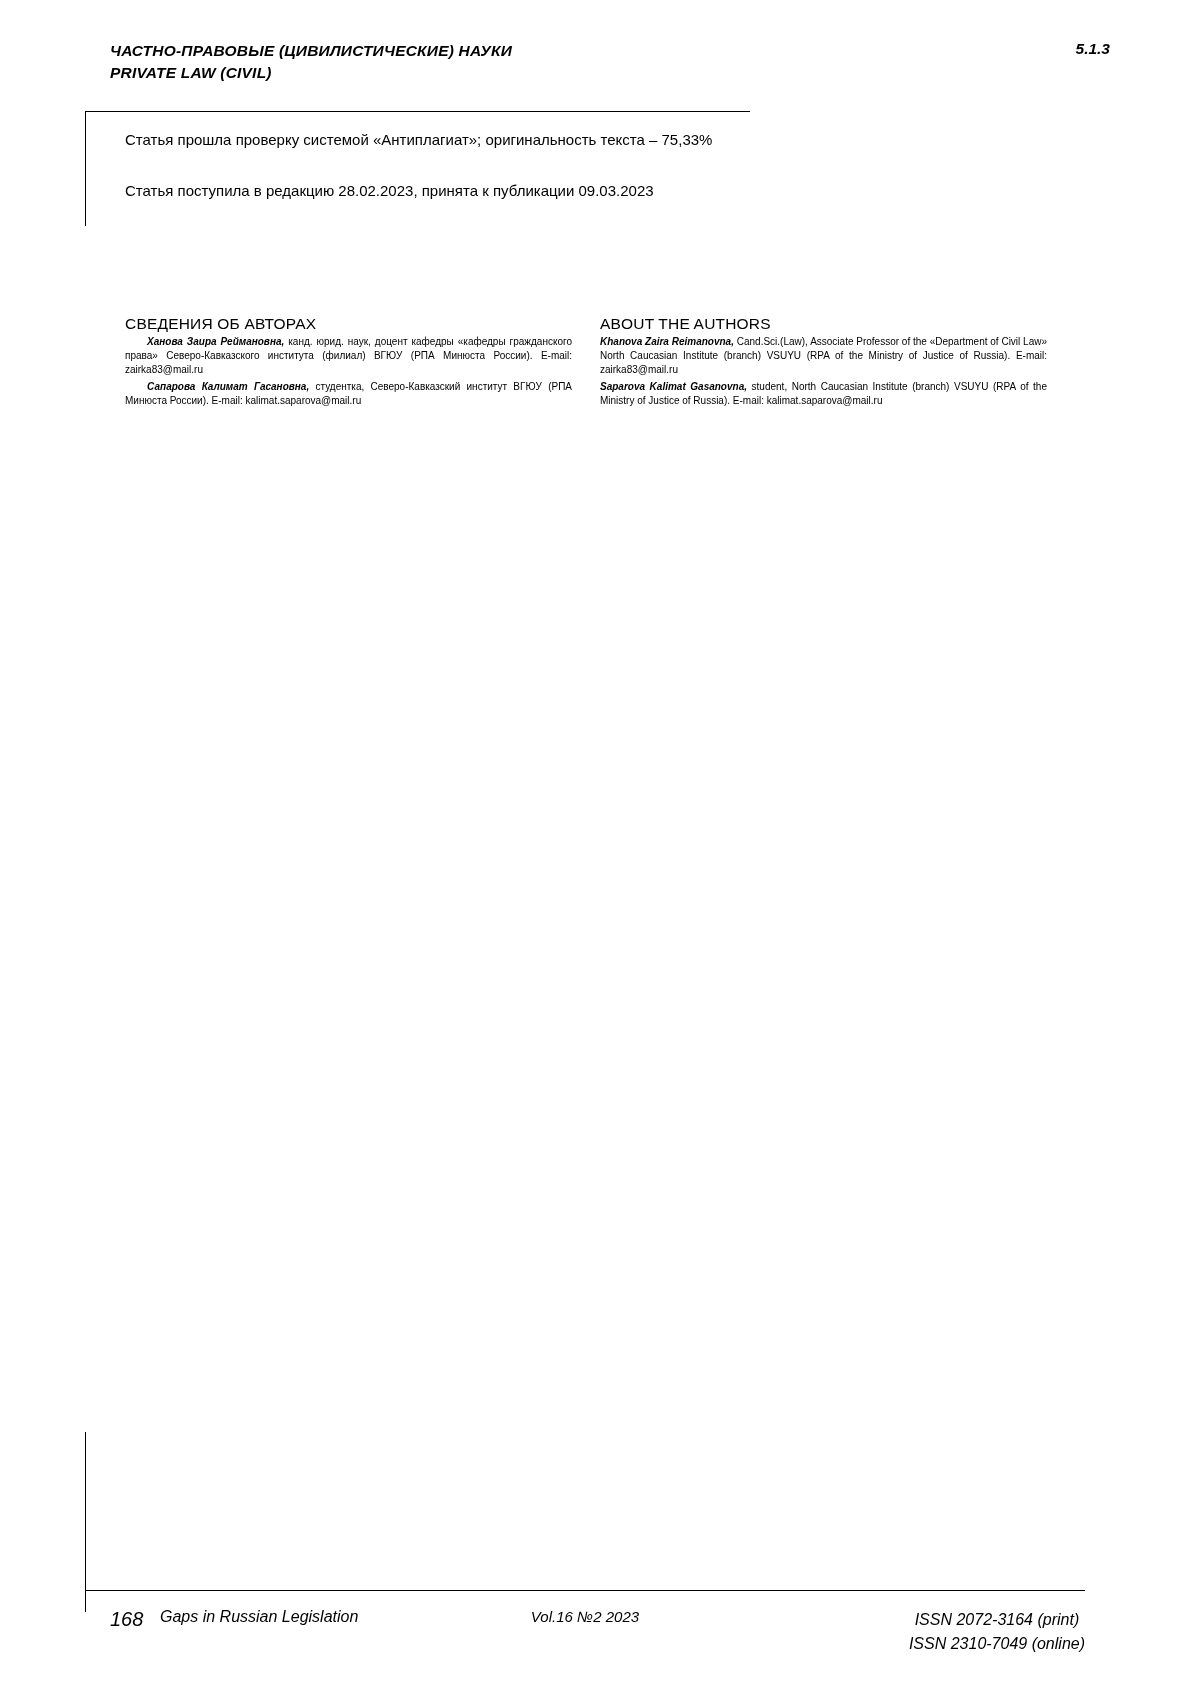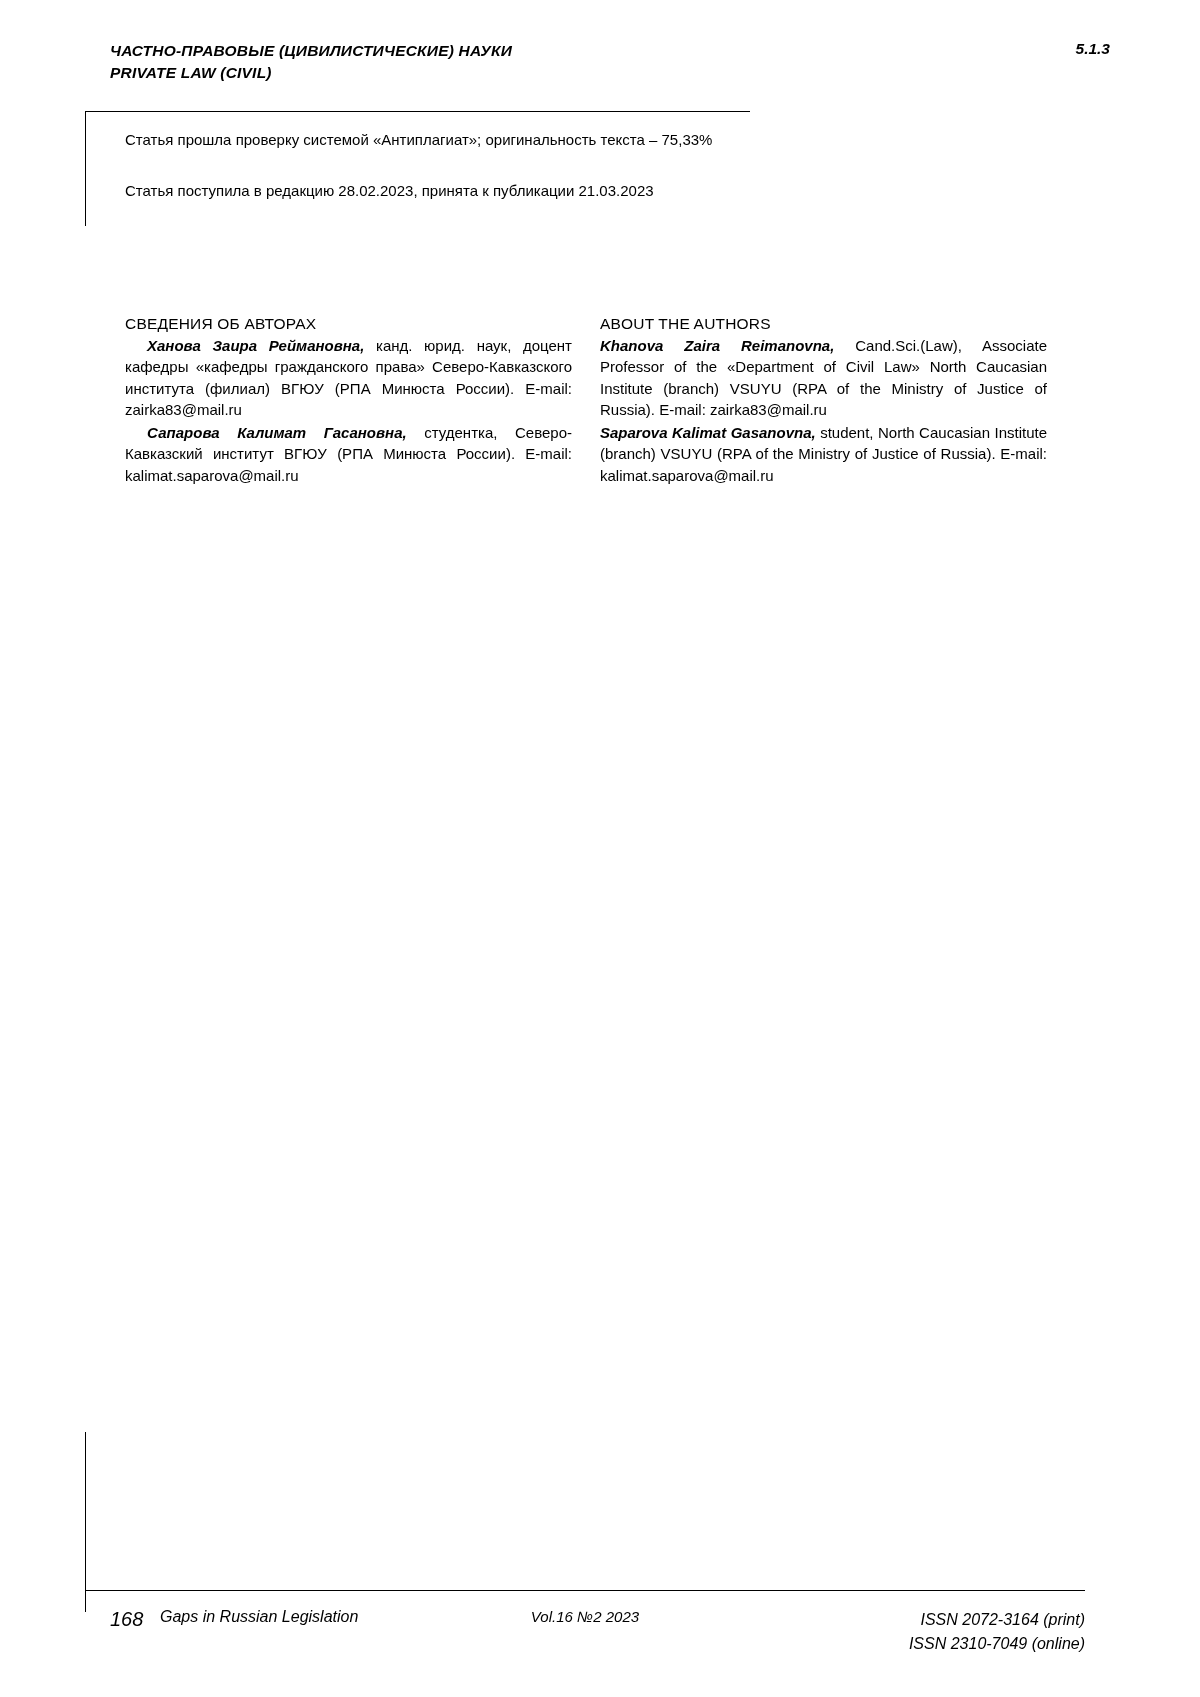--- a/index.html
+++ b/index.html
@@ -100,21 +100,21 @@
   .col {
     width: 447px;
   }
   .col-heading {
     font-size: 15.5px;
     margin: 0 0 2px 0;
     letter-spacing: 0.2px;
   }
   .author-para {
     margin: 0 0 0 0;
-    font-size: 15px;
+    font-size: 10px;
     line-height: 1.42;
     text-align: justify;
     text-justify: inter-word;
   }
   .author-para + .author-para {
     margin-top: 2px;
   }
   .indent {
     text-indent: 22px;
   }
@@ -170,41 +170,41 @@
   }
   .footer-issn {
     position: absolute;
     right: 0;
     top: 8px;
     text-align: right;
     font-size: 16px;
     font-style: italic;
     line-height: 1.5;
   }
-  .footer-issn div { white-space: nowrap; }
+  .footer-issn div { white-space: nowrap; text-align: center; }
 </style>
 </head>
 <body>
 
 <div class="page">
 
   <div class="header">
     <div class="header-left">
       <div>ЧАСТНО-ПРАВОВЫЕ (ЦИВИЛИСТИЧЕСКИЕ) НАУКИ</div>
       <div>PRIVATE LAW (CIVIL)</div>
     </div>
     <div class="header-right">5.1.3</div>
   </div>
   <div class="header-rule"></div>
   <div class="vbar vbar-top"></div>
 
   <div class="notice-block">
     <p class="notice-antiplag">Статья прошла проверку системой «Антиплагиат»; оригинальность текста – 75,33%</p>
     <div class="notice-dates">
-      <p>Статья поступила в редакцию 28.02.2023, принята к публикации 21.03.2023</p>
+      <p>Статья поступила в редакцию 28.02.2023, принята к публикации 09.03.2023</p>
     </div>
   </div>
 
   <div class="authors">
 
     <div class="col col-ru">
       <p class="col-heading">СВЕДЕНИЯ ОБ АВТОРАХ</p>
 
       <p class="author-para indent">
         <span class="aname">Ханова Заира Реймановна,</span><span> канд. юрид. наук, доцент кафедры «кафедры гражданского права» Северо-Кавказского института (филиал) ВГЮУ (РПА Минюста России). E-mail: zairka83@mail.ru</span>

